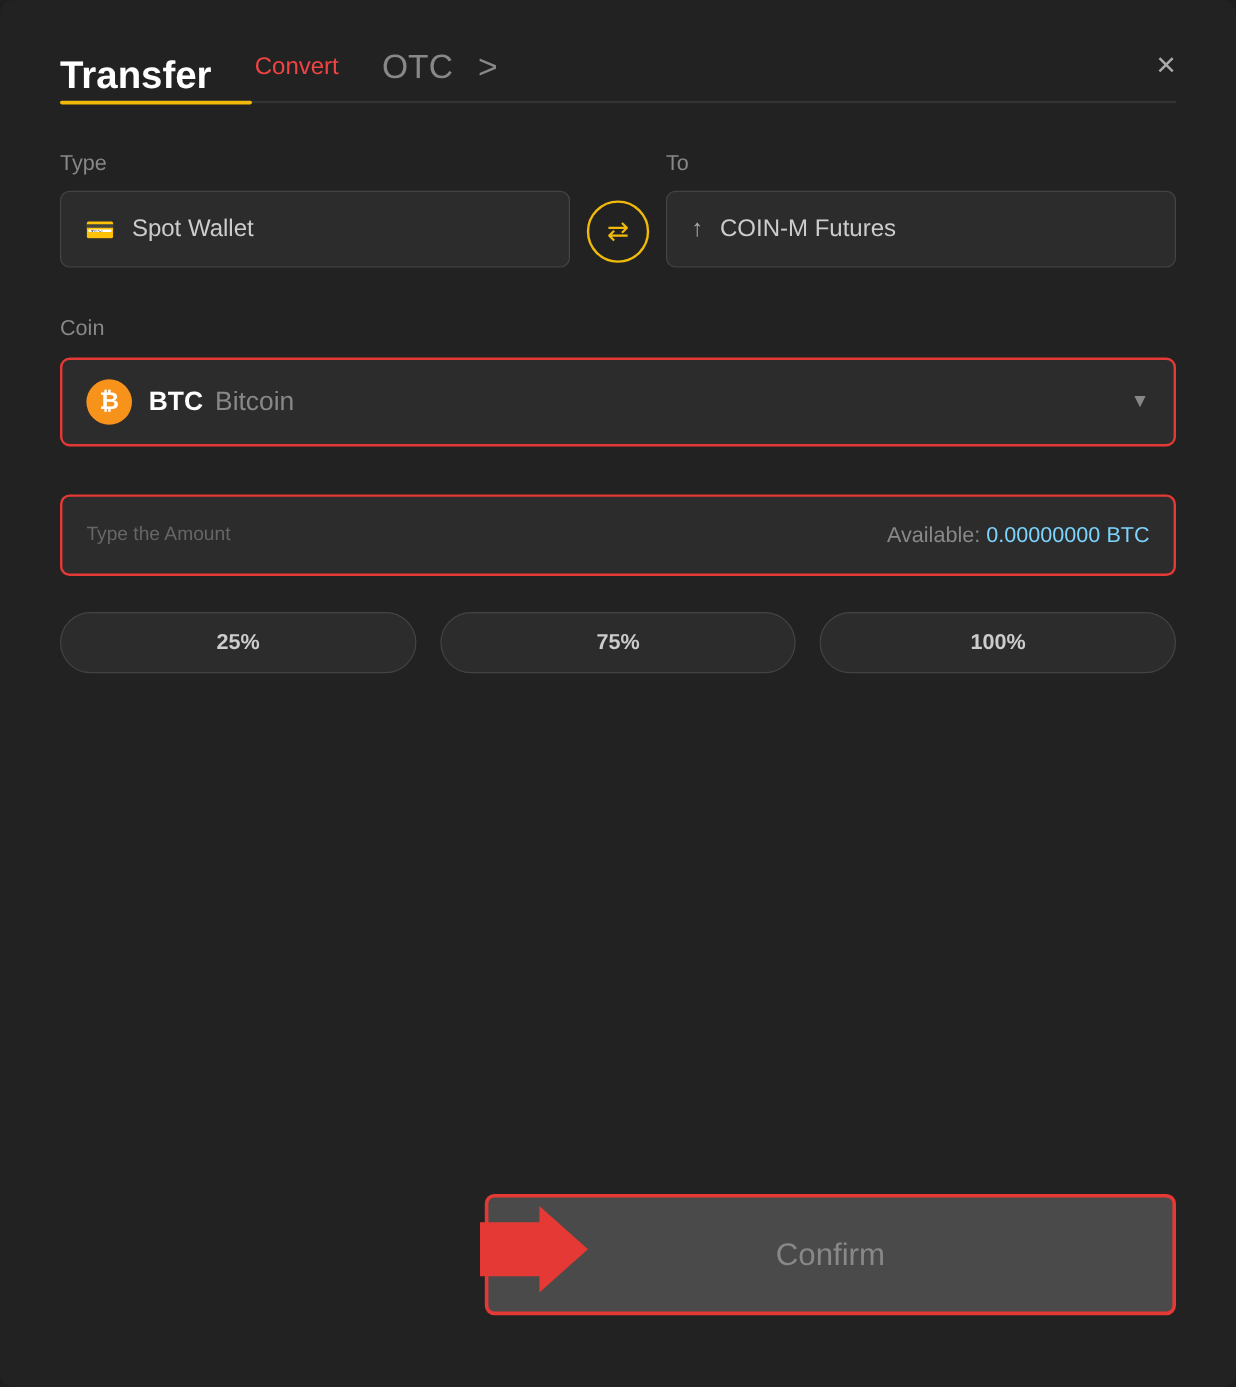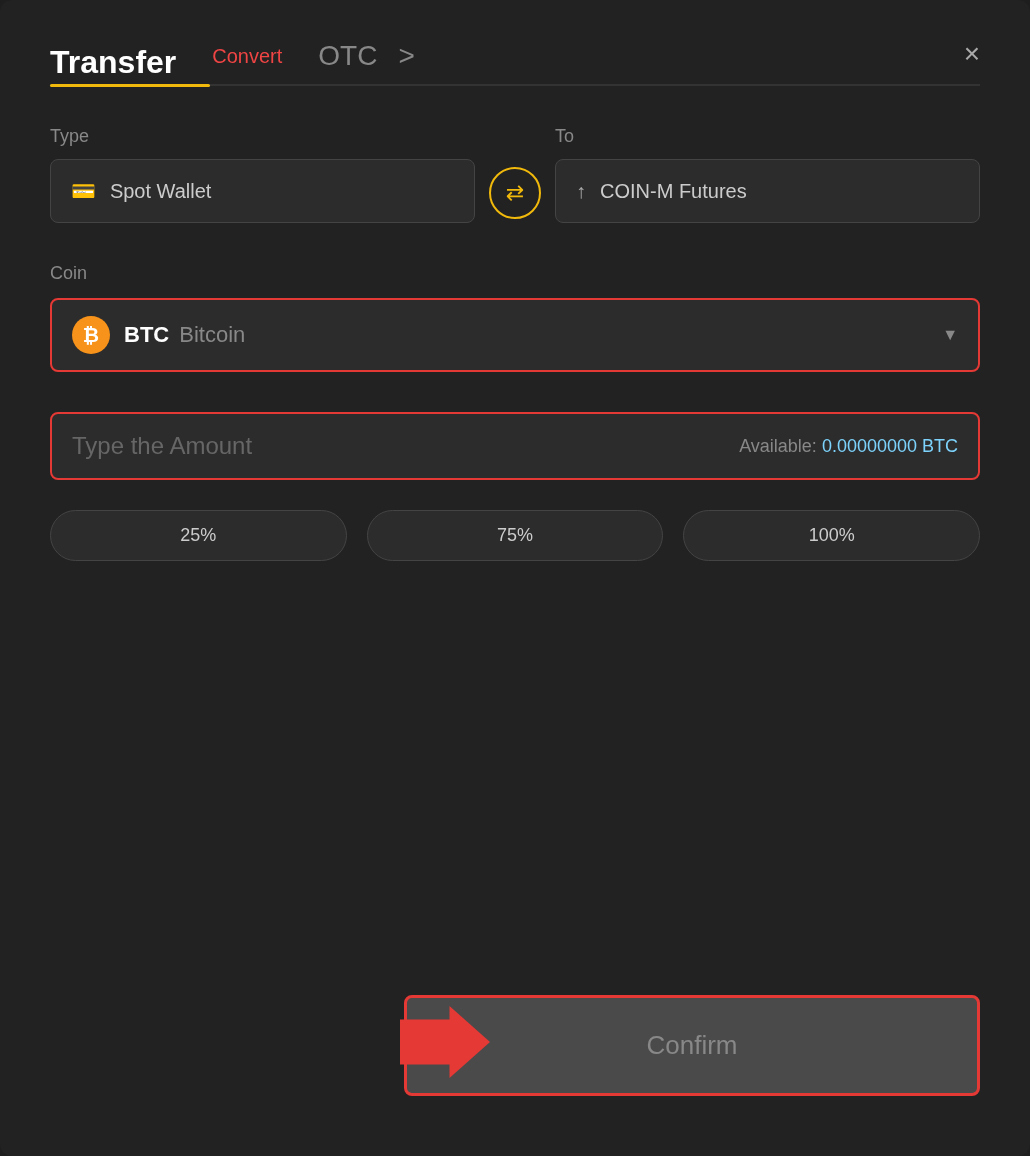--- a/index.html
+++ b/index.html
@@ -223,21 +223,21 @@
       justify-content: space-between;
       margin-bottom: 30px;
       min-height: 68px;
     }
 
     .amount-input {
       background: none;
       border: none;
       outline: none;
       color: #e5e5e5;
-      font-size: 24px;
+      font-size: 16px;
       flex: 1;
     }
 
     .amount-input::placeholder {
       color: #666666;
     }
 
     .available-text {
       font-size: 18px;
       color: #888888;
@@ -258,20 +258,21 @@
     .percent-btn {
       flex: 1;
       padding: 14px 0;
       background: #2c2c2c;
       border: 1px solid #444444;
       border-radius: 30px;
       color: #cccccc;
       font-size: 18px;
       cursor: pointer;
       text-align: center;
+      font-weight: bold;
     }
 
     
     .bottom-row {
       display: flex;
       align-items: center;
       justify-content: flex-end;
       gap: 0;
       margin-top: auto;
       position: relative;

